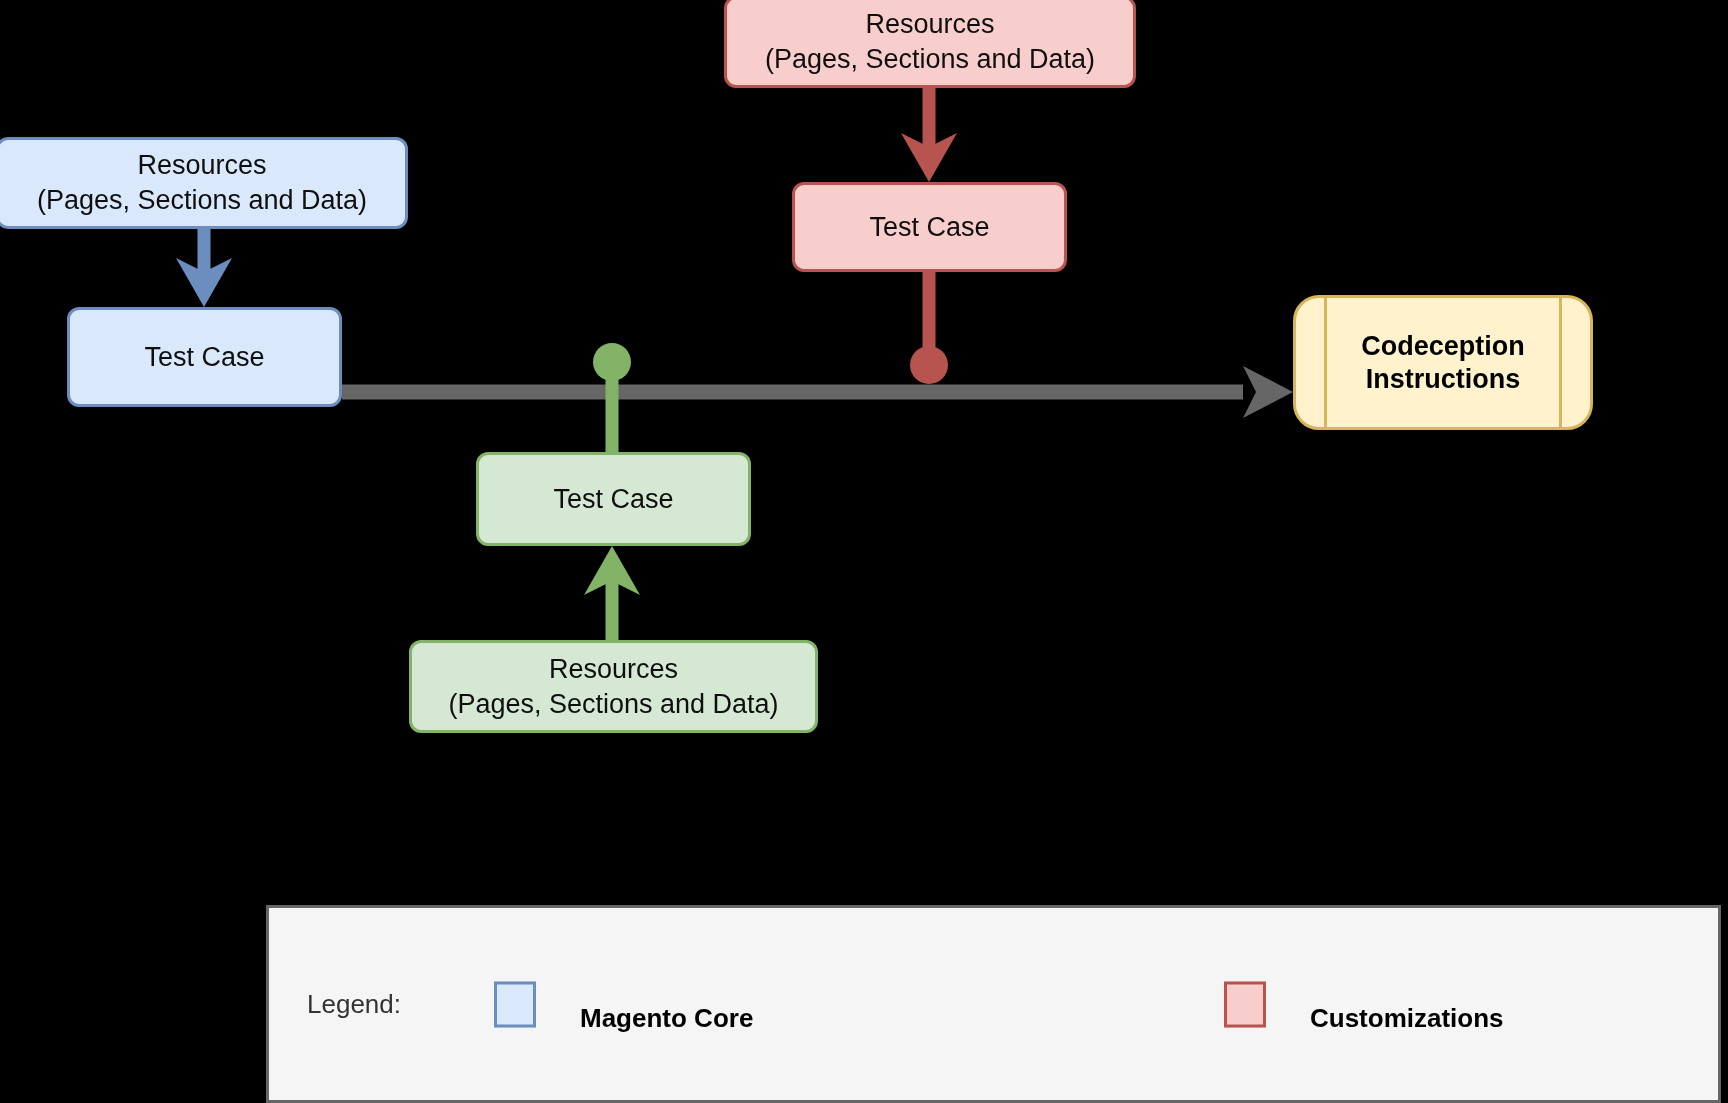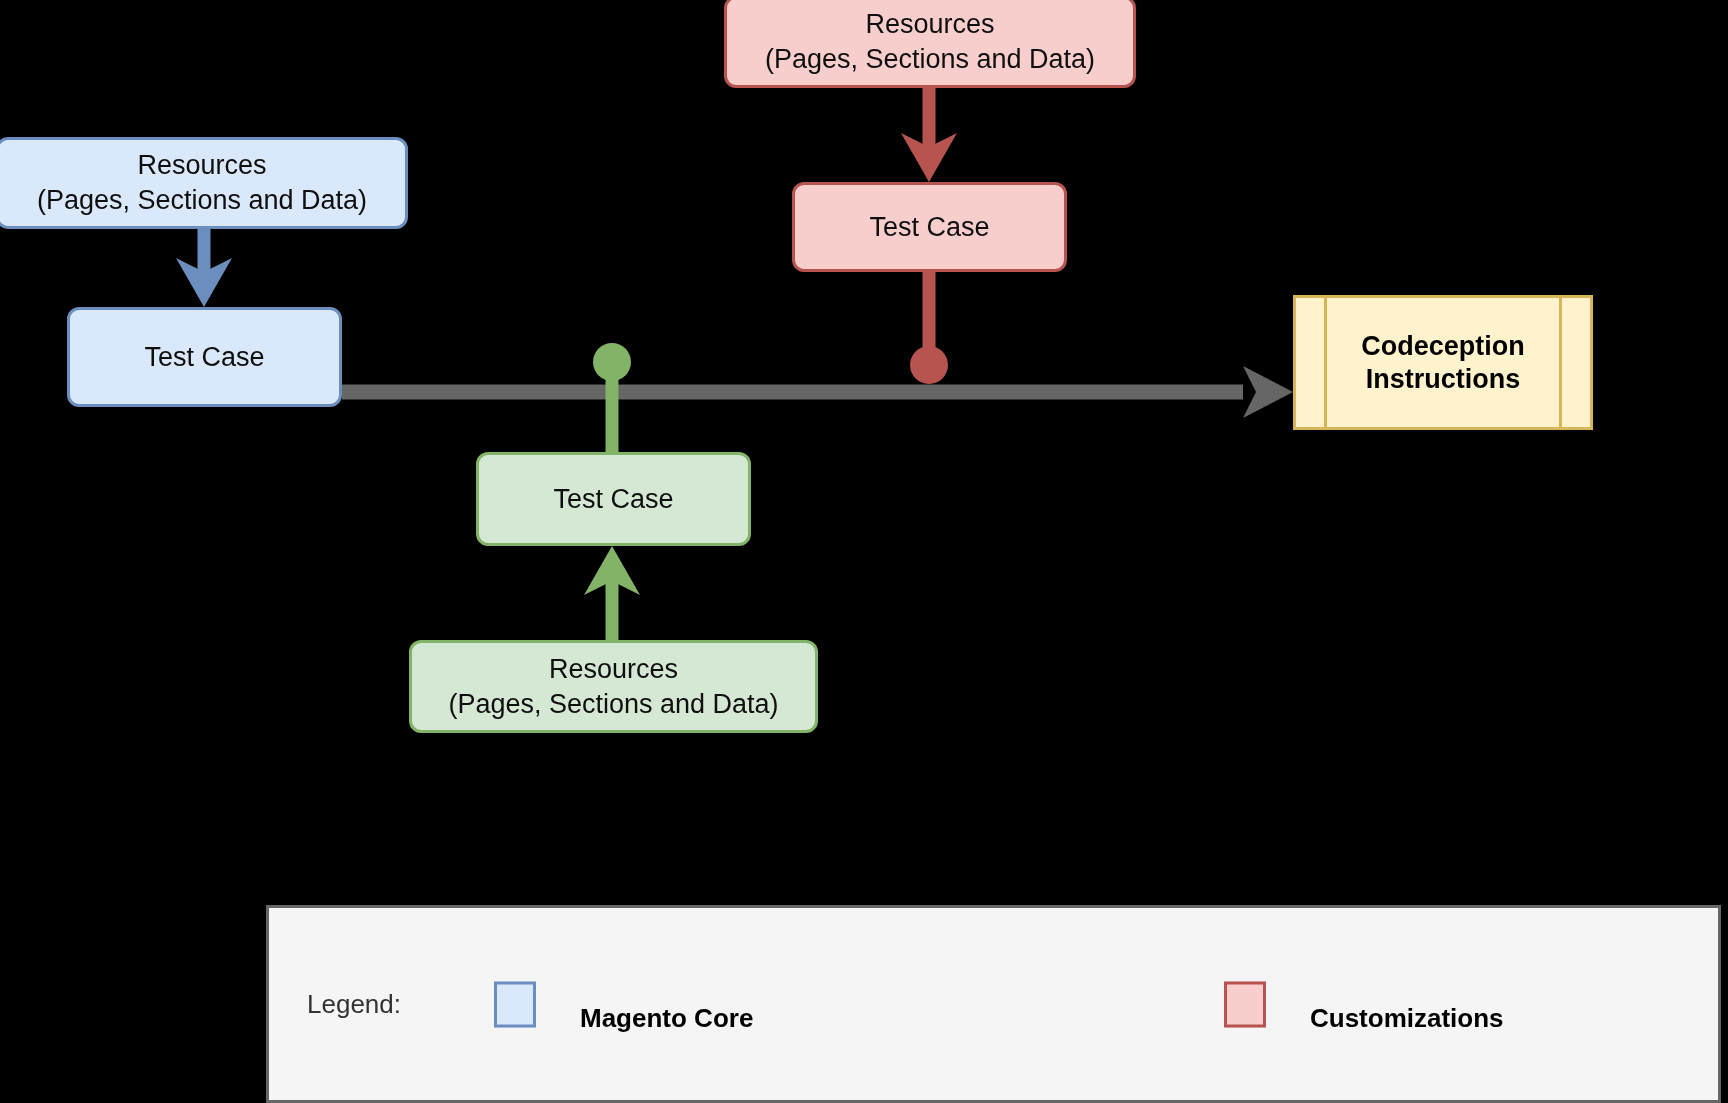--- a/index.html
+++ b/index.html
@@ -183,21 +183,21 @@
 
   <div class="node green" style="left:476px; top:452px; width:275px; height:94px;">
     <span>Test Case</span>
   </div>
 
   <div class="node green" style="left:409px; top:640px; width:409px; height:93px;">
     <span>Resources
 (Pages, Sections and Data)</span>
   </div>
 
-  <div class="proc" style="left:1293px; top:295px; width:300px; height:135px;">
+  <div class="proc" style="left:1293px; top:295px; width:300px; height:135px;border-radius:26px;">
     <span class="bar left"></span>
     <span class="bar right"></span>
     <span class="plabel">Codeception
 Instructions</span>
   </div>
 
   <div id="legend">
     <span class="legend-title">Legend:</span>
 
     <div class="legend-item i0">

